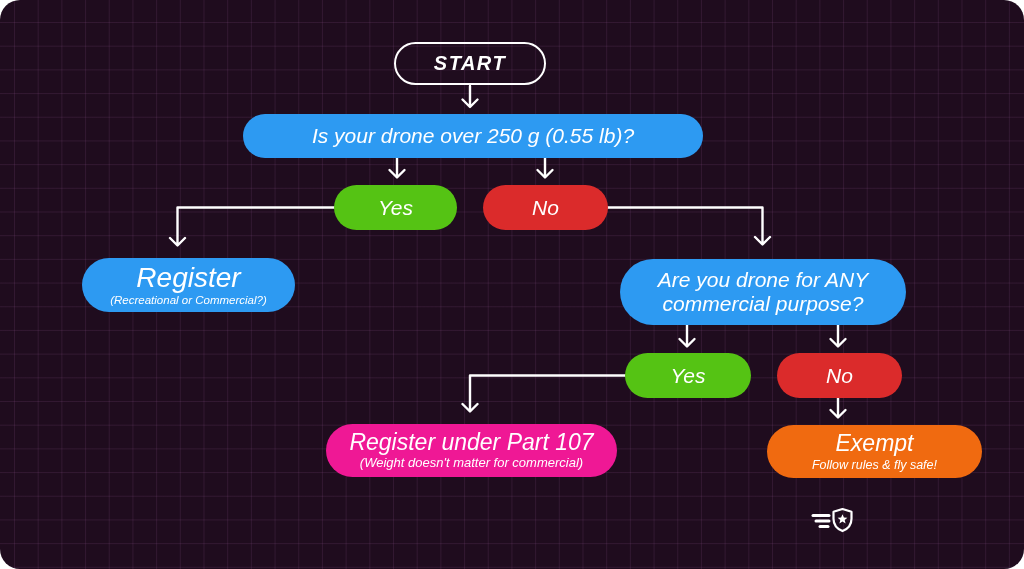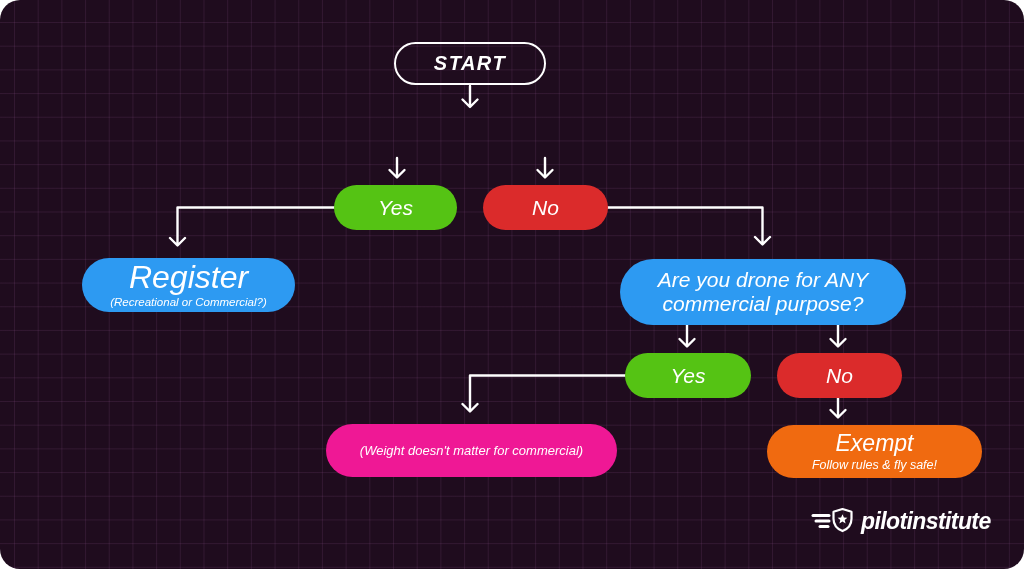--- a/index.html
+++ b/index.html
@@ -50,21 +50,21 @@
   .q1 { left: 243px; top: 114px; width: 460px; height: 44px; font-size: 21px; }
   .yes1 { left: 334px; top: 185px; width: 123px; height: 45px; font-size: 21px; }
   .no1  { left: 483px; top: 185px; width: 125px; height: 45px; font-size: 21px; }
   .register { left: 82px;  top: 258px; width: 213px; height: 54px; }
   .q2 { left: 620px; top: 259px; width: 286px; height: 66px; font-size: 21px; }
   .yes2 { left: 625px; top: 353px; width: 126px; height: 45px; font-size: 21px; }
   .no2  { left: 777px; top: 353px; width: 125px; height: 45px; font-size: 21px; }
   .part107 { left: 326px; top: 424px; width: 291px; height: 53px; }
   .exempt  { left: 767px; top: 425px; width: 215px; height: 53px; }
   .node-title { font-size: 23px; line-height: 1.05; }
-  .register .node-title { font-size: 32px; }
+  .register .node-title { font-size: 28px; }
   .node-sub { font-size: 11.5px; margin-top: 2px; text-align: right; }
   .part107 .node-sub { font-size: 13px; }
   .exempt .node-sub { font-size: 12.5px; }
   .logo {
     position: absolute;
     left: 810px; top: 506px;
     display: flex;
     align-items: center;
     gap: 5px;
     color: #ffffff;
@@ -90,20 +90,23 @@
     <path d="M687 325 L687 346 M679.5 339 L687 346.5 L694.5 339"></path>
     <path d="M838 325 L838 346 M830.5 339 L838 346.5 L845.5 339"></path>
     <path d="M625 375.5 L470 375.5 L470 411 M462.5 404 L470 411.5 L477.5 404"></path>
     <path d="M838 398 L838 417 M830.5 410 L838 417.5 L845.5 410"></path>
   </svg>
 
   <div class="pill start-box">
     <span>START</span>
   </div>
 
+  <div class="pill q1" style="background-color: rgb(45, 154, 242);">
+    <span>Is your drone over 250 g (0.55 lb)?</span>
+  </div>
 
   <div class="pill yes1" style="background-color: rgb(85, 195, 20);">
     <span>Yes</span>
   </div>
 
   <div class="pill no1" style="background-color: rgb(219, 43, 43);">
     <span>No</span>
   </div>
 
   <div class="pill register" style="background-color: rgb(45, 154, 242);">
@@ -118,34 +121,34 @@
 
   <div class="pill yes2" style="background-color: rgb(85, 195, 20);">
     <span>Yes</span>
   </div>
 
   <div class="pill no2" style="background-color: rgb(219, 43, 43);">
     <span>No</span>
   </div>
 
   <div class="pill part107" style="background-color: rgb(239, 24, 149);">
+    <span class="node-title">Register under Part 107</span>
     <span class="node-sub">(Weight doesn't matter for commercial)</span>
   </div>
 
   <div class="pill exempt" style="background-color: rgb(240, 106, 16);">
     <span class="node-title">Exempt</span>
     <span class="node-sub">Follow rules &amp; fly safe!</span>
   </div>
 
   <div class="logo">
     <svg width="46" height="30" viewBox="0 0 46 30" xmlns="http://www.w3.org/2000/svg">
       <g stroke="#ffffff" stroke-width="3" stroke-linecap="round" fill="none">
         <path d="M3 9.5 H19"></path>
         <path d="M6 15 H19"></path>
         <path d="M10 20.5 H18"></path>
       </g>
       <path d="M32.5 3 L23.5 5.7 v7 c0 7 5.4 10.9 9 12.4 c3.6 -1.5 9 -5.4 9 -12.4 v-7 Z" stroke="#ffffff" stroke-width="2.2" stroke-linejoin="round" fill="none"></path>
       <polygon fill="#ffffff" points="32.5,8.3 33.9,11.6 37.4,11.8 34.7,14.1 35.6,17.5 32.5,15.6 29.4,17.5 30.3,14.1 27.6,11.8 31.1,11.6"></polygon>
     </svg>
-    <span class="logo-text">pilotinstitute</span>
   </div>
 
 </div>
 
 </body></html>

